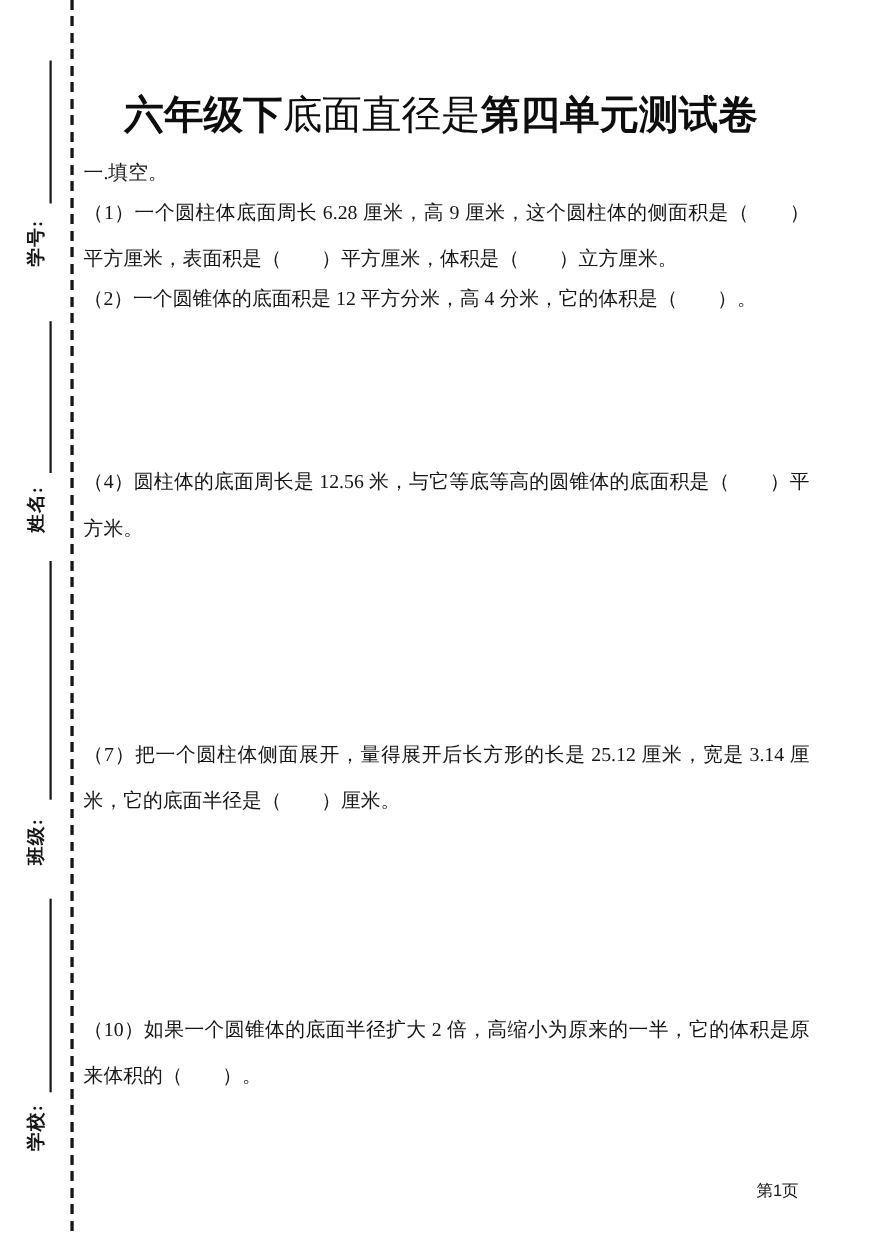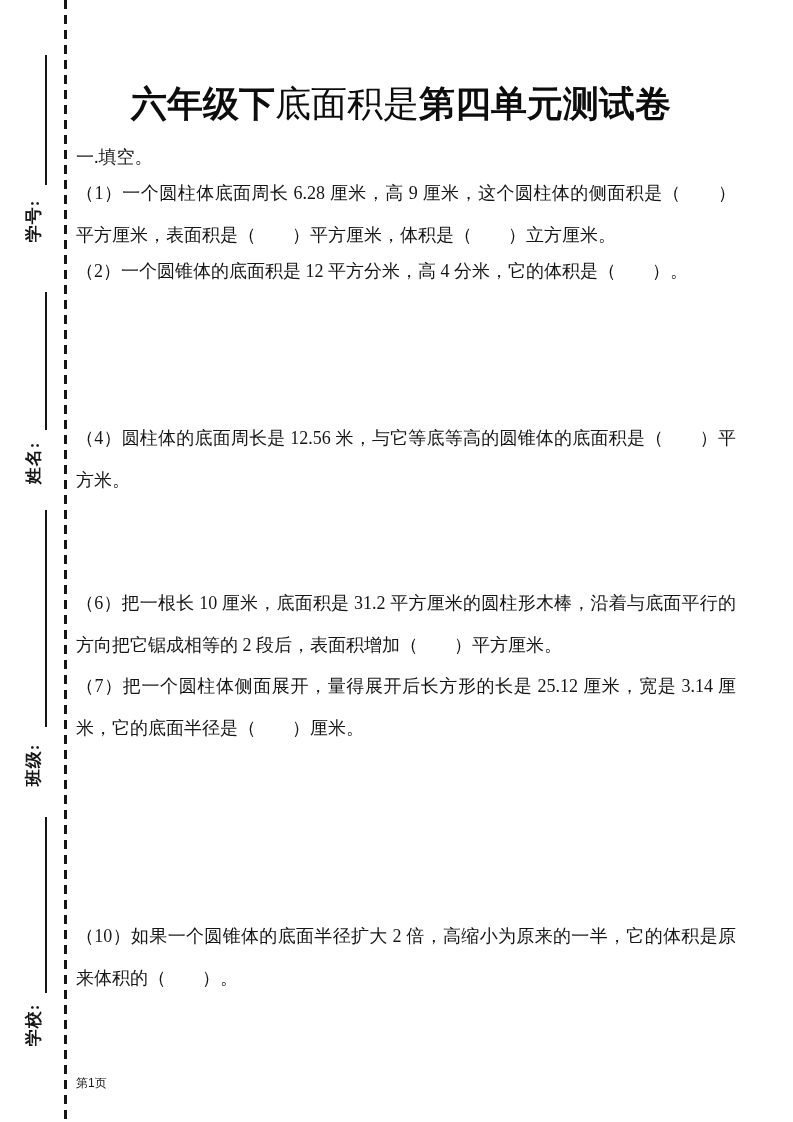--- a/index.html
+++ b/index.html
@@ -74,23 +74,23 @@
     font-size: 18px;
     line-height: 41.5px;
     color: #161616;
   }
   .footer {
     position: absolute;
     left: 76px;
     top: 1068px;
     width: 650px;
     margin: 0;
-    text-align: left;
+    text-align: right;
     font-family: "Liberation Sans", "DejaVu Sans", sans-serif;
-    font-size: 12px;
+    font-size: 15px;
     line-height: 30px;
     color: #161616;
   }
 </style>
 </head>
 <body>
 
 <div class="page">
 
   <div class="dashed-border"></div>
@@ -100,26 +100,25 @@
 
   <div class="blank-line" style="top:292px; height:138px;"></div>
   <div class="margin-label" style="left:33px; top:463px;">姓名:</div>
 
   <div class="blank-line" style="top:510px; height:217px;"></div>
   <div class="margin-label" style="left:33px; top:765px;">班级:</div>
 
   <div class="blank-line" style="top:817px; height:176px;"></div>
   <div class="margin-label" style="left:33px; top:1025px;">学校:</div>
 
-  <h1 class="title"><span class="heavy">六年级下</span><span class="medium">底面积是</span><span class="heavy">第四单元测试卷</span></h1>
+  <h1 class="title"><span class="heavy">六年级下</span><span class="medium">底面直径是</span><span class="heavy">第四单元测试卷</span></h1>
 
   <p class="section-heading" style="top:137px;">一.填空。</p>
 
   <p class="bodyline" style="top:173px;">（1）一个圆柱体底面周长 6.28 厘米，高 9 厘米，这个圆柱体的侧面积是（　　）平方厘米，表面积是（　　）平方厘米，体积是（　　）立方厘米。</p>
   <p class="bodyline" style="top:251px;">（2）一个圆锥体的底面积是 12 平方分米，高 4 分米，它的体积是（　　）。</p>
   <p class="bodyline" style="top:418px;">（4）圆柱体的底面周长是 12.56 米，与它等底等高的圆锥体的底面积是（　　）平方米。</p>
-  <p class="bodyline" style="top:583px;">（6）把一根长 10 厘米，底面积是 31.2 平方厘米的圆柱形木棒，沿着与底面平行的方向把它锯成相等的 2 段后，表面积增加（　　）平方厘米。</p>
   <p class="bodyline" style="top:666px;">（7）把一个圆柱体侧面展开，量得展开后长方形的长是 25.12 厘米，宽是 3.14 厘米，它的底面半径是（　　）厘米。</p>
   <p class="bodyline" style="top:916px;">（10）如果一个圆锥体的底面半径扩大 2 倍，高缩小为原来的一半，它的体积是原来体积的（　　）。</p>
 
   <p class="footer">第1页</p>
 
 </div>
 
 </body></html>

